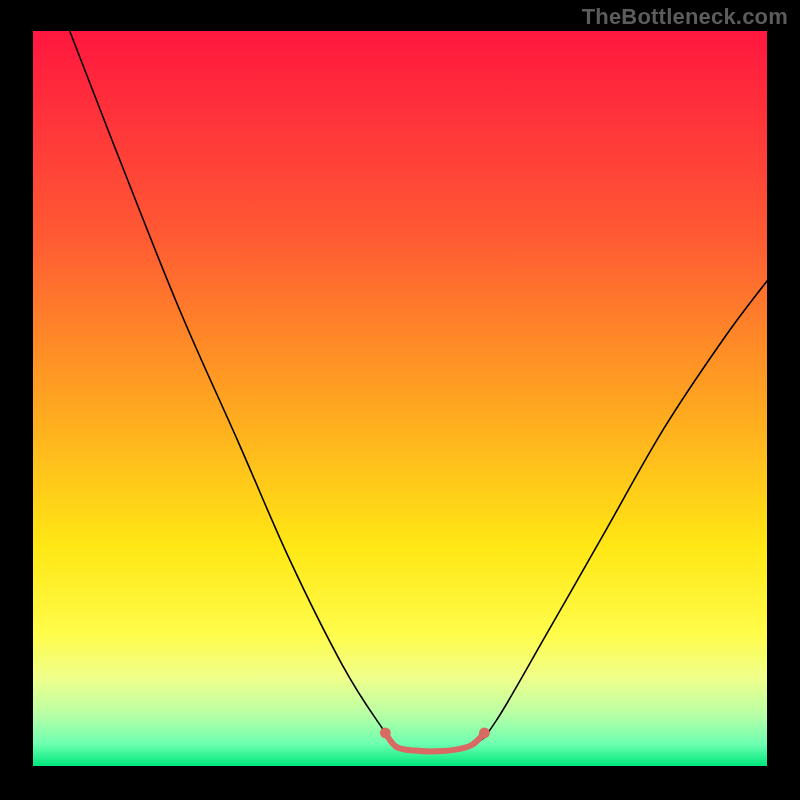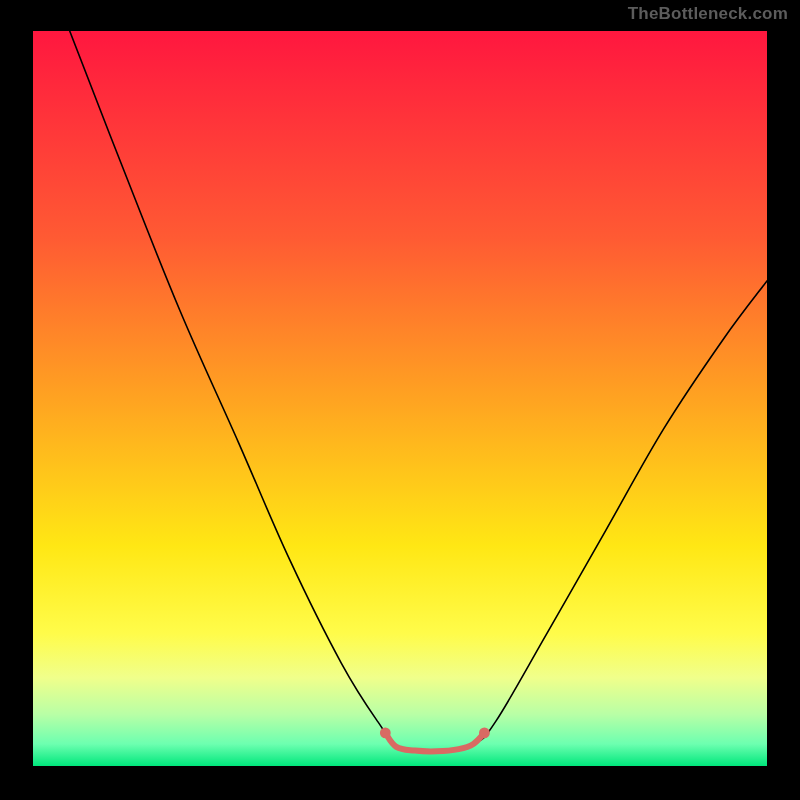--- a/index.html
+++ b/index.html
@@ -15,21 +15,21 @@
     top: 0;
     left: 0;
     width: 800px;
     height: 800px;
   }
   .watermark {
     position: absolute;
     top: 4px;
     right: 12px;
     font-family: Arial, Helvetica, sans-serif;
-    font-size: 17px;
+    font-size: 22px;
     font-weight: 600;
     color: #5c5c5c;
     letter-spacing: 0.2px;
     z-index: 10;
   }
   svg {
     position: absolute;
     top: 0;
     left: 0;
   }

